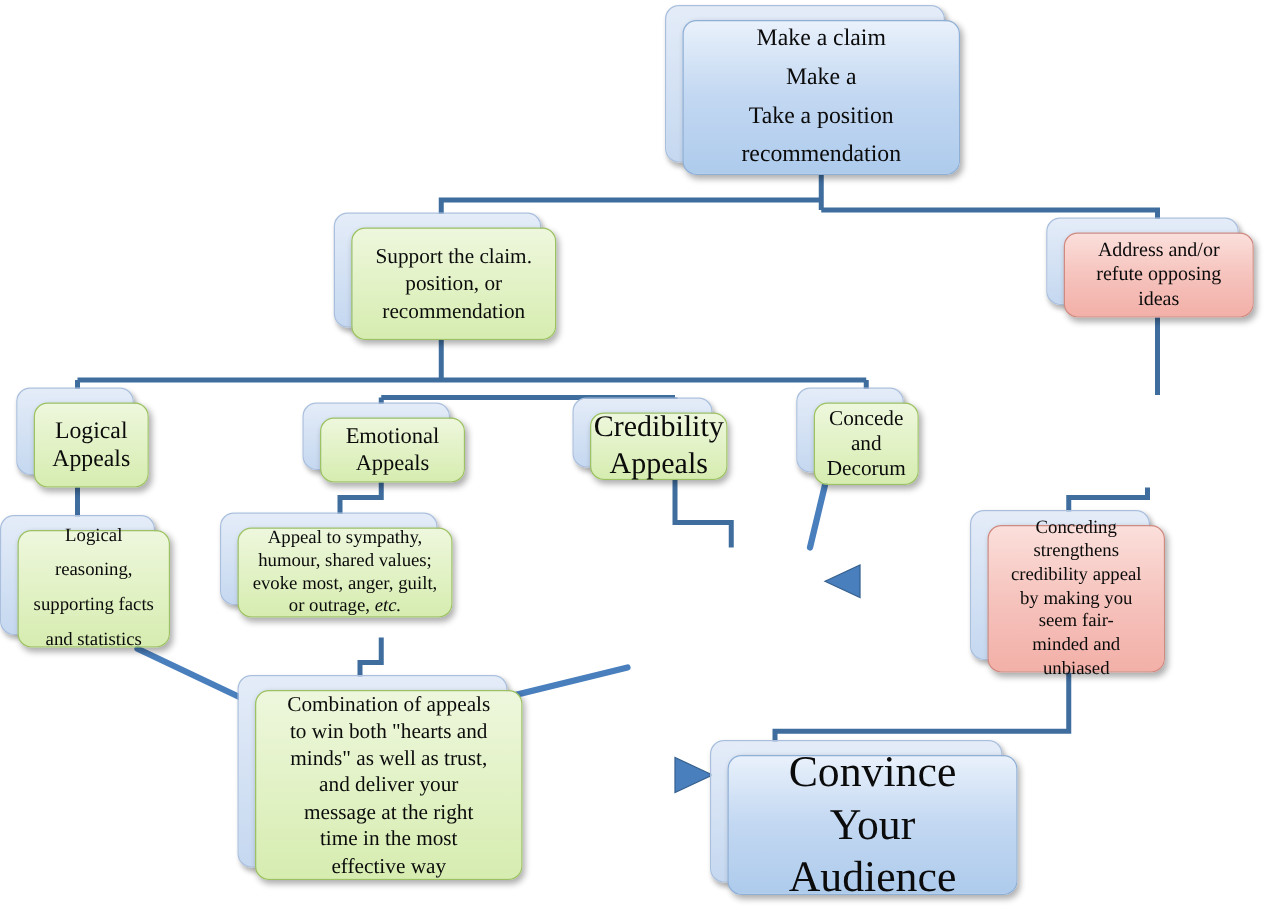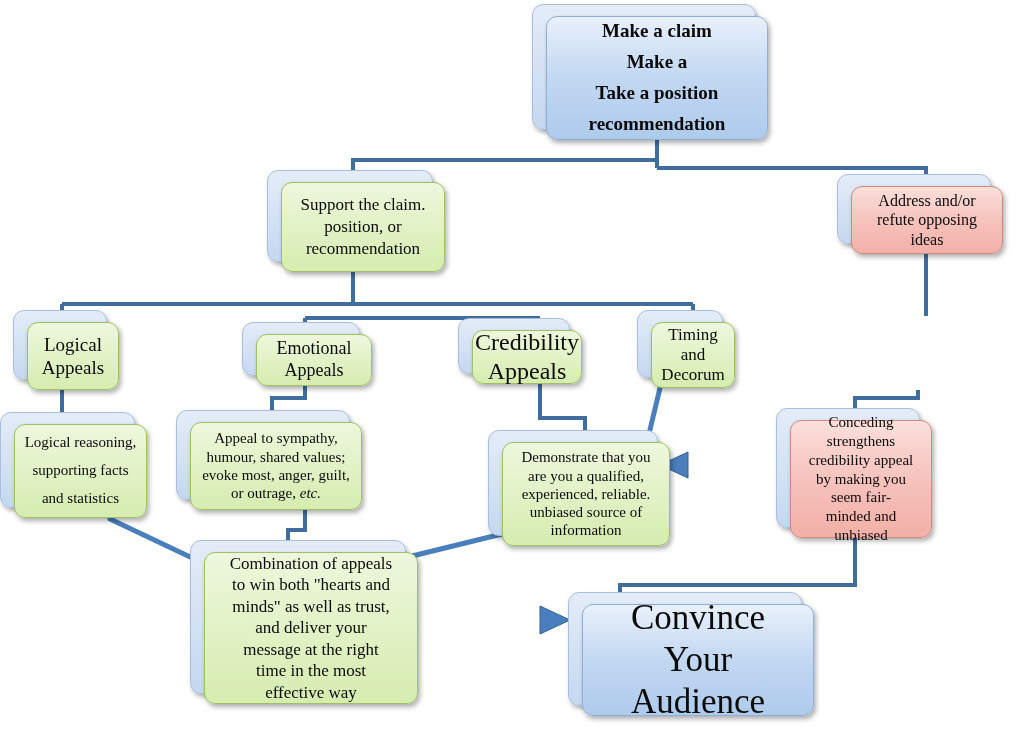--- a/index.html
+++ b/index.html
@@ -35,21 +35,21 @@
     background:linear-gradient(180deg,#eef7dd 0%,#e2f2c6 50%,#d6ecb0 100%);
     border:1px solid #9cc262;
   }
   .red .face{
     background:linear-gradient(180deg,#fbdfdb 0%,#f6c3bd 50%,#f2b0a8 100%);
     border:1px solid #d08a80;
   }
   .txt{line-height:1.12;}
 
   
-  #n-root   .txt{font-size:19px;font-weight:bold;line-height:1.62;}
+  #n-root   .txt{font-size:19px;font-weight:normal;line-height:1.62;}
   #n-support .txt{font-size:17px;line-height:1.30;}
   #n-address .txt{font-size:16px;line-height:1.22;}
   #n-logical .txt{font-size:19px;line-height:1.22;}
   #n-emotional .txt{font-size:18px;line-height:1.22;text-align:center;}
   #n-credibility .txt{font-size:24px;line-height:1.22;}
   #n-timing .txt{font-size:17px;line-height:1.18;}
   #n-concede .txt{font-size:15px;line-height:1.18;}
   #n-logreason .txt{font-size:15px;line-height:1.85;}
   #n-appealto .txt{font-size:15px;line-height:1.22;}
   #n-demo .txt{font-size:15px;line-height:1.22;}
@@ -184,65 +184,53 @@
         <div>Credibility</div>
         <div>Appeals</div>
       </div>
     </div>
   </div>
 
   <div class="node green" id="n-timing" style="left:651px;top:322px;width:84px;height:66px;">
     <div class="shadow"></div>
     <div class="face">
       <div class="txt">
-        <div>Timing</div>
+        <div>Concede</div>
         <div>and</div>
         <div>Decorum</div>
       </div>
     </div>
   </div>
 
 
-  <div class="node green" id="n-logreason" style="left:14px;top:424px;width:133px;height:94px;">
+  <div class="node green" id="n-logreason" style="left:14px;top:424px;width:122px;height:94px;">
     <div class="shadow"></div>
     <div class="face">
       <div class="txt">
         <div>Logical reasoning,</div>
         <div>supporting facts</div>
         <div>and statistics</div>
       </div>
     </div>
   </div>
 
-  <div class="node green" id="n-appealto" style="left:190px;top:422px;width:172px;height:88px;">
+  <div class="node green" id="n-appealto" style="left:190px;top:422px;width:172px;height:72px;">
     <div class="shadow"></div>
     <div class="face">
       <div class="txt">
         <div>Appeal to sympathy,</div>
         <div>humour, shared values;</div>
         <div>evoke most, anger, guilt,</div>
         <div>
           <span>or outrage, </span><i>etc.</i>
         </div>
       </div>
     </div>
   </div>
 
-  <div class="node green" id="n-demo" style="left:502px;top:442px;width:168px;height:104px;">
-    <div class="shadow"></div>
-    <div class="face">
-      <div class="txt">
-        <div>Demonstrate that you</div>
-        <div>are you a qualified,</div>
-        <div>experienced, reliable.</div>
-        <div>unbiased source of</div>
-        <div>information</div>
-      </div>
-    </div>
-  </div>
 
   <div class="node red" id="n-conceding" style="left:790px;top:420px;width:142px;height:118px;">
     <div class="shadow"></div>
     <div class="face">
       <div class="txt">
         <div>Conceding</div>
         <div>strengthens</div>
         <div>credibility appeal</div>
         <div>by making you</div>
         <div>seem fair-</div>

